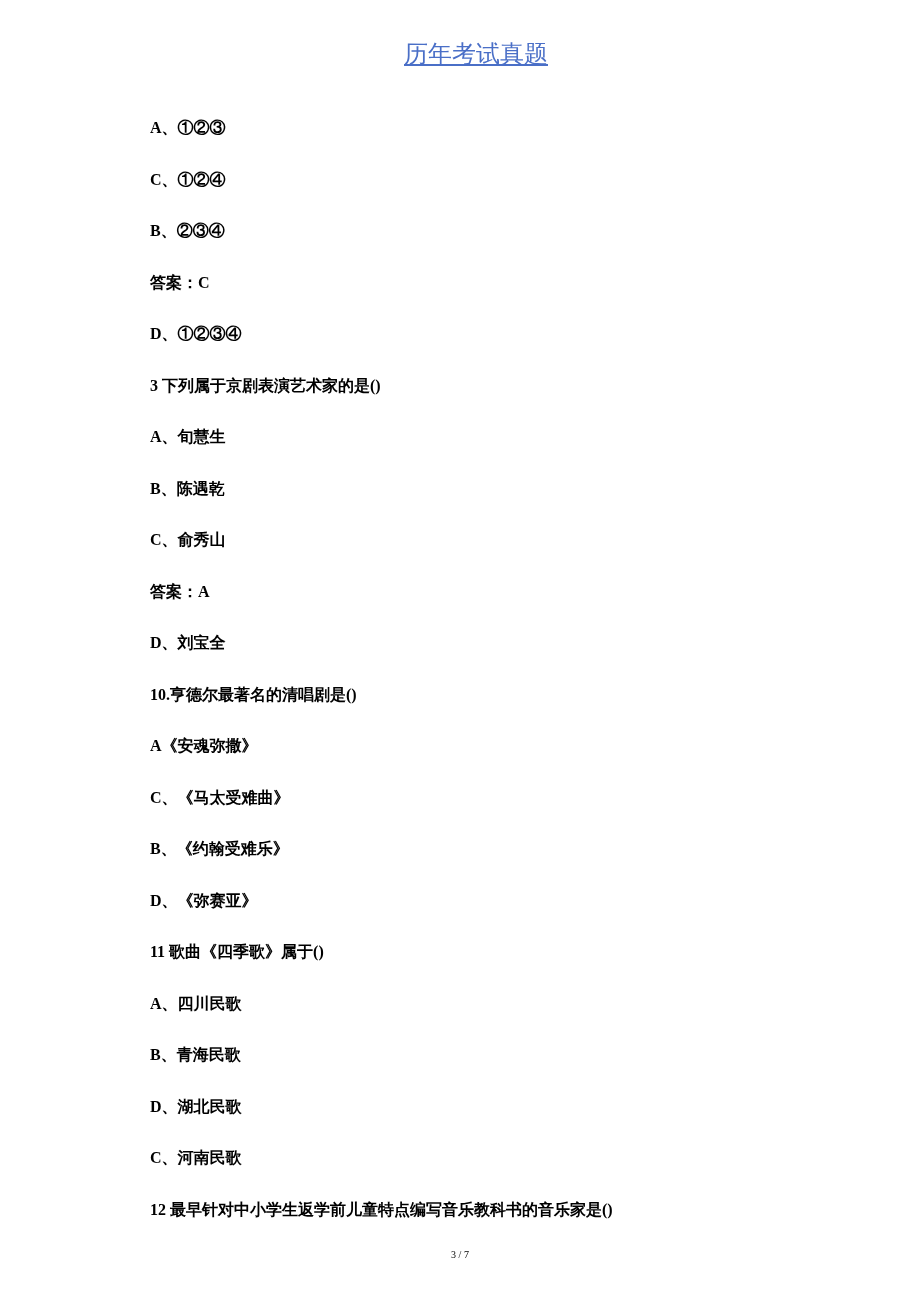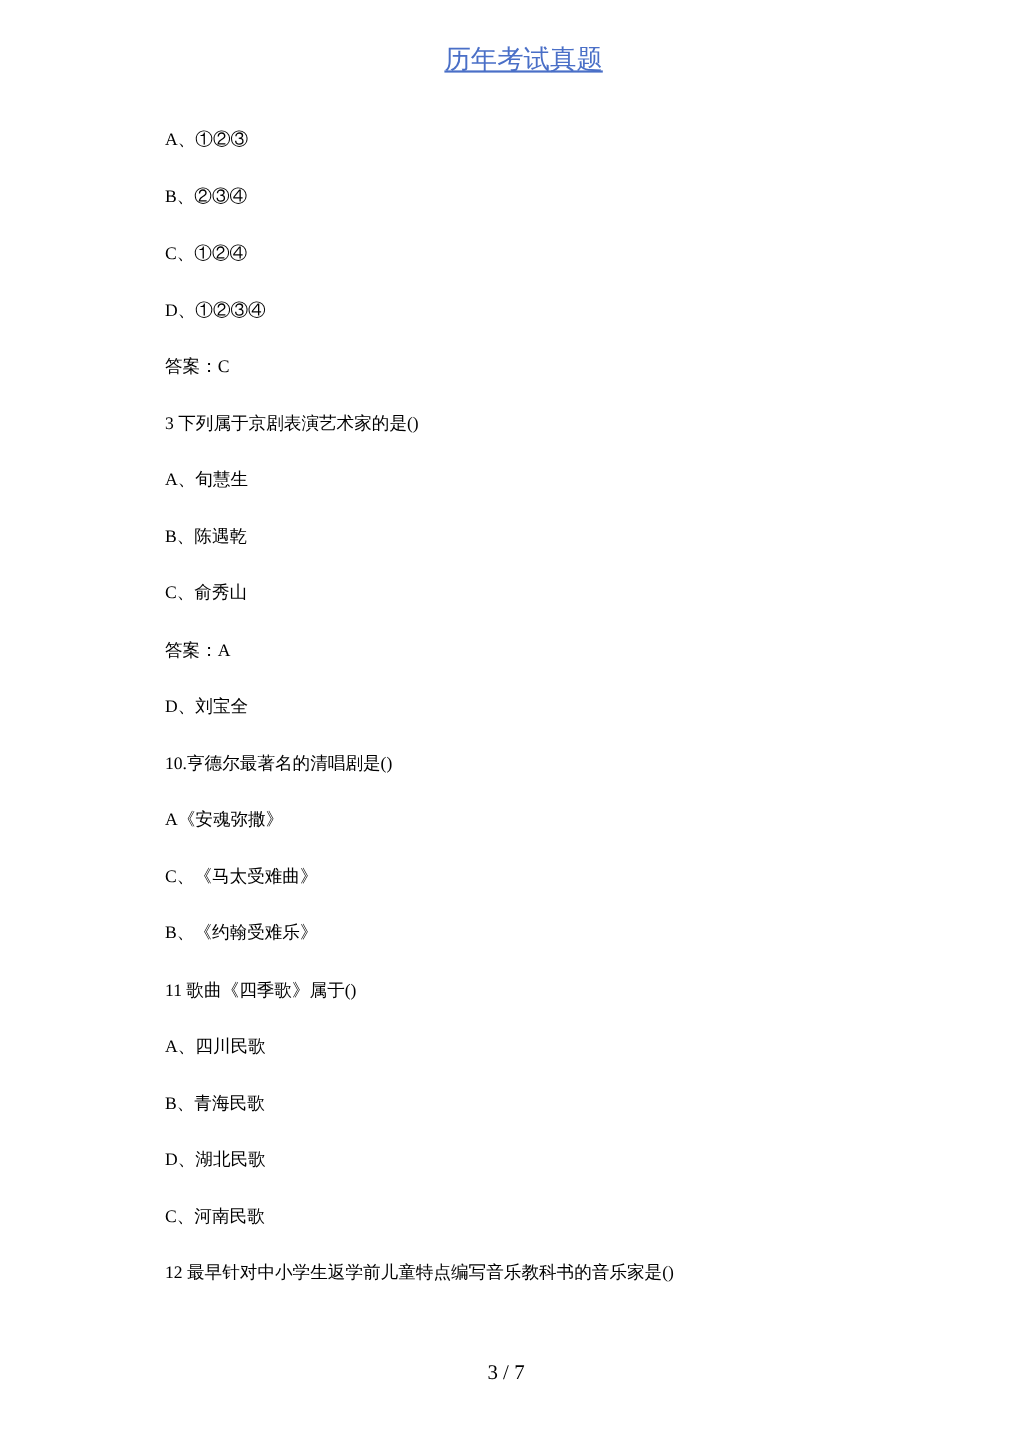--- a/index.html
+++ b/index.html
@@ -30,55 +30,57 @@
       top: 116px;
       left: 150px;
       width: 640px;
       color: #000000;
       font-size: 16px;
       line-height: 1.5;
     }
     .line {
       margin-bottom: 27.5px;
       font-family: "SimSun", "宋体", serif;
+      font-weight: bold;
     }
     .footer {
       position: absolute;
       bottom: 42px;
       left: 0;
       width: 100%;
       text-align: center;
       color: #000000;
-      font-size: 19px;
+      font-size: 10px;
       font-family: "SimSun", "宋体", serif;
     }
   </style>
 </head>
 <body>
 
 <div class="header">
   <span>历年考试真题</span>
 </div>
 
 <div class="content">
   <div class="line">A、①②③</div>
+  <div class="line">C、①②④</div>
   <div class="line">B、②③④</div>
-  <div class="line">C、①②④</div>
+  <div class="line">答案：C</div>
   <div class="line">D、①②③④</div>
-  <div class="line">答案：C</div>
   <div class="line">3 下列属于京剧表演艺术家的是()</div>
   <div class="line">A、旬慧生</div>
   <div class="line">B、陈遇乾</div>
   <div class="line">C、俞秀山</div>
   <div class="line">答案：A</div>
   <div class="line">D、刘宝全</div>
   <div class="line">10.亨德尔最著名的清唱剧是()</div>
   <div class="line">A《安魂弥撒》</div>
   <div class="line">C、《马太受难曲》</div>
   <div class="line">B、《约翰受难乐》</div>
+  <div class="line">D、《弥赛亚》</div>
   <div class="line">11 歌曲《四季歌》属于()</div>
   <div class="line">A、四川民歌</div>
   <div class="line">B、青海民歌</div>
   <div class="line">D、湖北民歌</div>
   <div class="line">C、河南民歌</div>
   <div class="line">12 最早针对中小学生返学前儿童特点编写音乐教科书的音乐家是()</div>
 </div>
 
 <div class="footer">
   <span>3 / 7</span>

